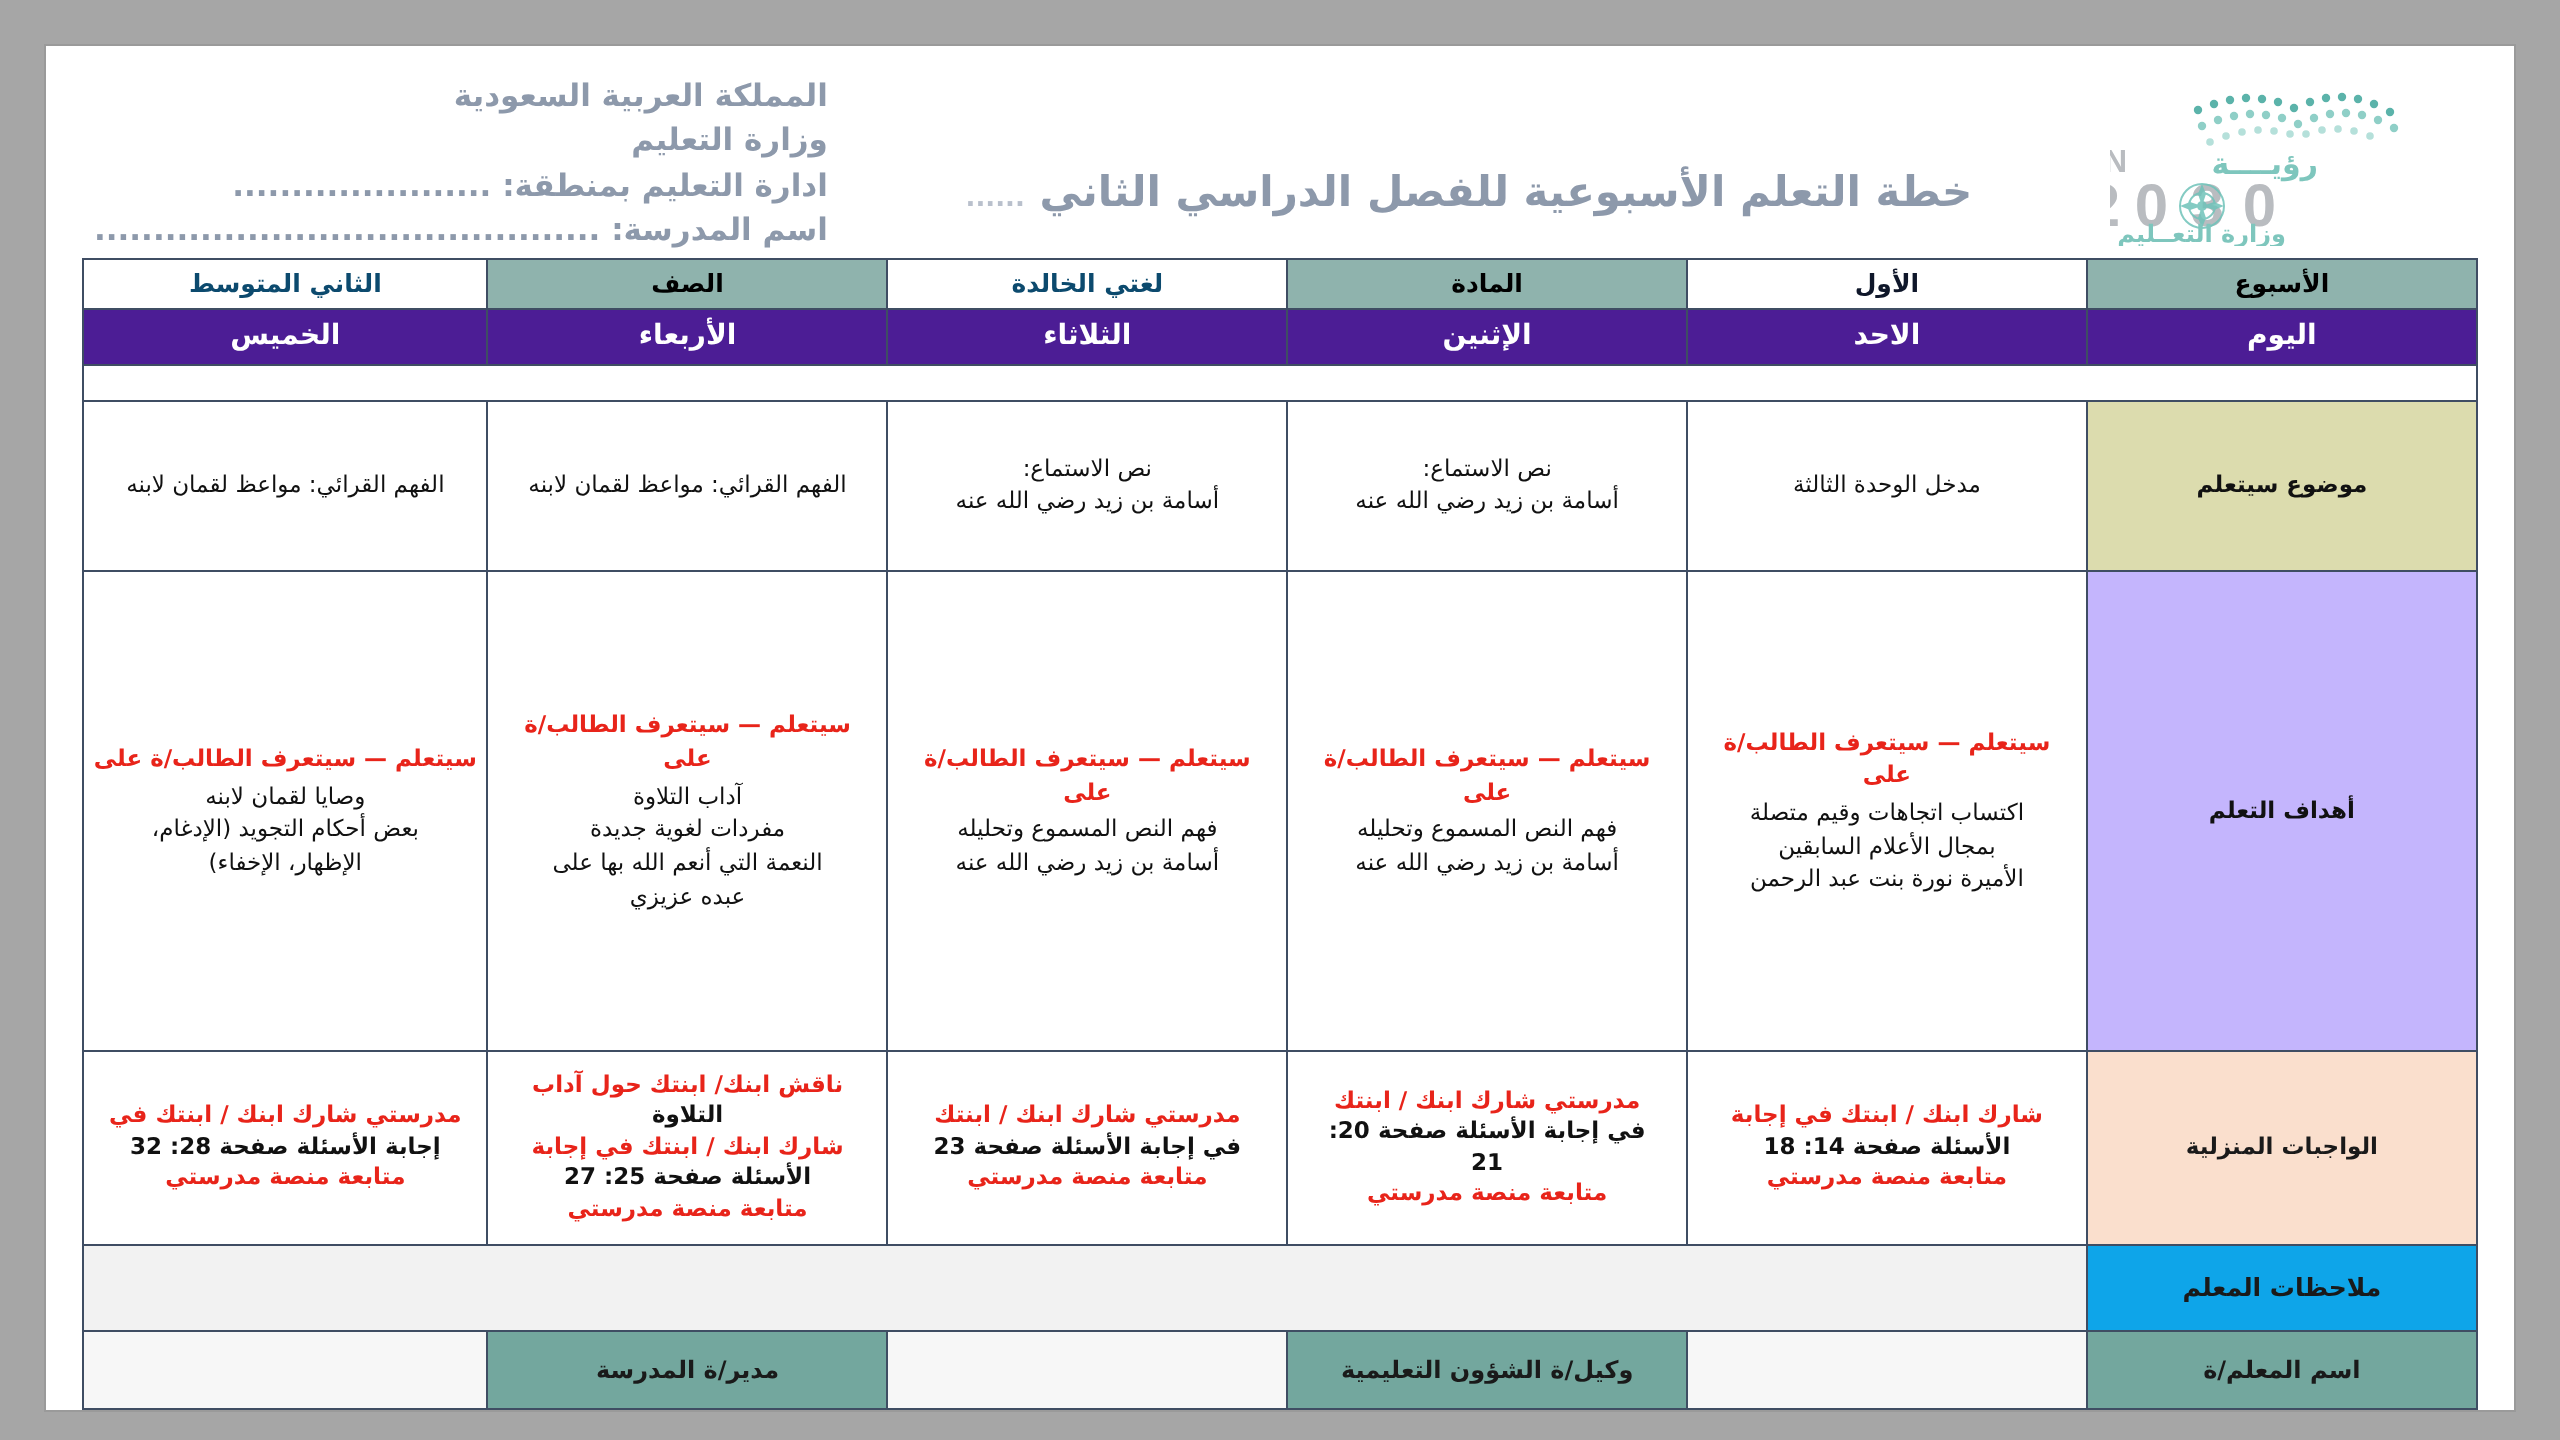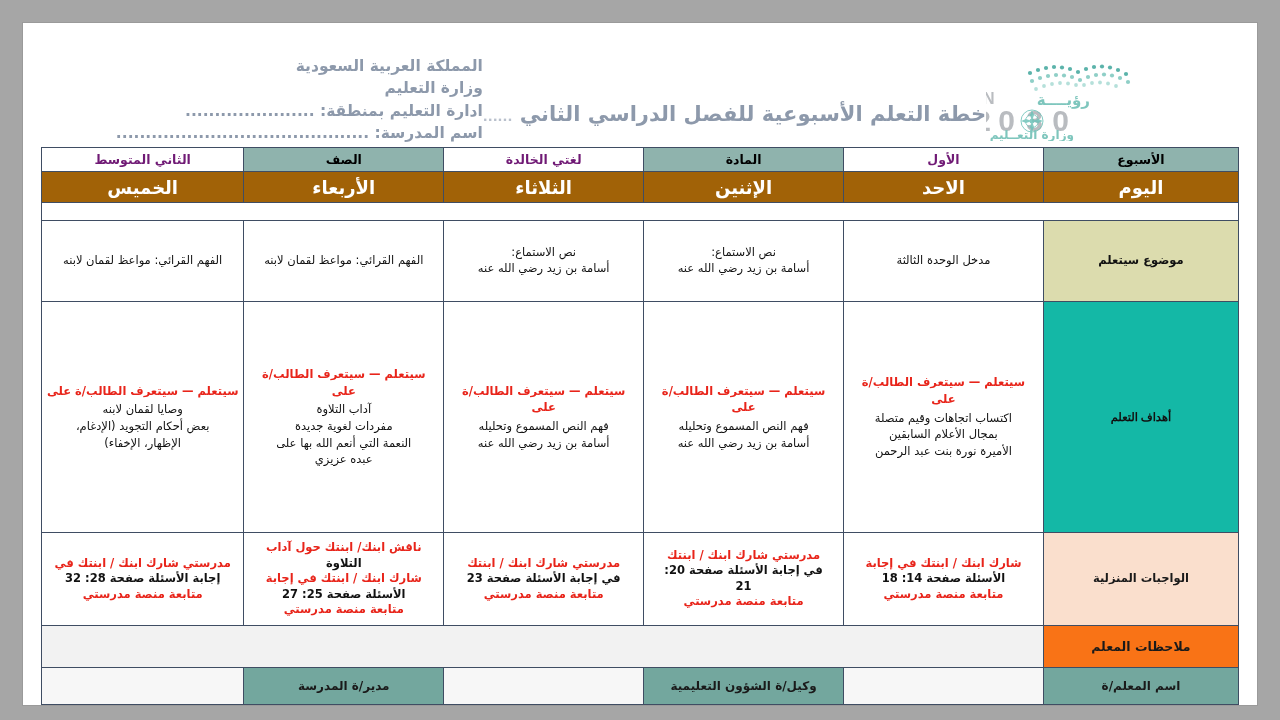--- a/index.html
+++ b/index.html
@@ -31,26 +31,25 @@
     padding: 10px 18px 0 18px;
     display: flex;
     flex-direction: column;
   }
 
   
   .header {
     display: flex;
     flex-direction: row-reverse;
     align-items: flex-start;
-    justify-content: center;
+    justify-content: space-between;
     height: 96px;
     flex: 0 0 auto;
     padding: 4px 6px 0 6px;
     box-sizing: border-box;
-    margin-top: 18px;
   }
 
   .hdr-right {
     text-align: right;
     direction: rtl;
     color: #8d99ab;
     font-size: 15.5px;
     line-height: 1.45;
     font-weight: bold;
     white-space: nowrap;
@@ -99,59 +98,59 @@
 
   
   .r-info td {
     height: 22px;
     font-size: 12.5px;
     font-weight: bold;
     line-height: 1.1;
   }
   .cell-teal   { background: #8fb3ad; color: #000000; }
   .cell-white  { background: #ffffff; }
-  .txt-red     { color: #701a75; }
-  .txt-orange  { color: #701a75; }
+  .txt-red     { color: #0c4a6e; }
+  .txt-orange  { color: #0f172a; }
 
   
   .r-days td {
     height: 24px;
-    background: #a16207;
+    background: #4c1d95;
     color: #ffffff;
-    font-size: 18px;
+    font-size: 14px;
     font-weight: bold;
   }
 
   
   .r-spacer td {
     height: 16px;
     background: #ffffff;
     border-right-color: #3f4d63;
     border-left-color: #3f4d63;
   }
 
   
   .lbl {
     font-size: 12.5px;
     font-weight: bold;
     color: #1a1a1a;
   }
   .lbl-khaki { background: #dcdcae; }
-  .lbl-teal  { background: #14b8a6; font-family: Liberation Serif, serif; }
+  .lbl-teal  { background: #c4b5fd; }
   .lbl-peach { background: #fadfcd; margin-left: 16px; }
   .lbl-gray  { background: #d9d9d9; }
 
   
   .r-topic td { height: 74px; font-size: 11.5px; line-height: 1.35; color: #111; }
   .r-goals td { height: 210px; font-size: 11.5px; line-height: 1.45; color: #111; vertical-align: middle; }
   .r-hw    td { height: 78px; font-size: 11.5px; line-height: 1.35; }
   .r-notes td { height: 38px; background: #f2f2f2; }
   .r-sign  td { height: 34px; font-size: 12px; font-weight: bold; color: #1a1a1a; }
 
-  .r-notes td.lbl-gray { background: #f97316; }
+  .r-notes td.lbl-gray { background: #0ea5e9; }
   .r-sign td.sign-teal { background: #73a79e; color: #1a1a1a; }
   .r-sign td.sign-empty { background: #f7f7f7; }
 
   .goal-head {
     color: #e8241a;
     font-weight: bold;
     display: block;
     margin-bottom: 2px;
   }
   .goal-body { display: block; color: #111; }

